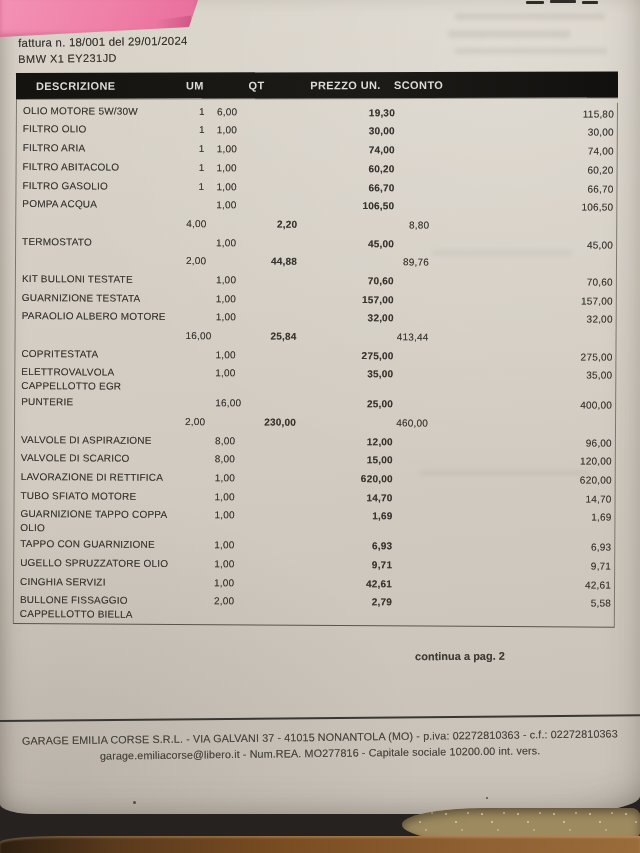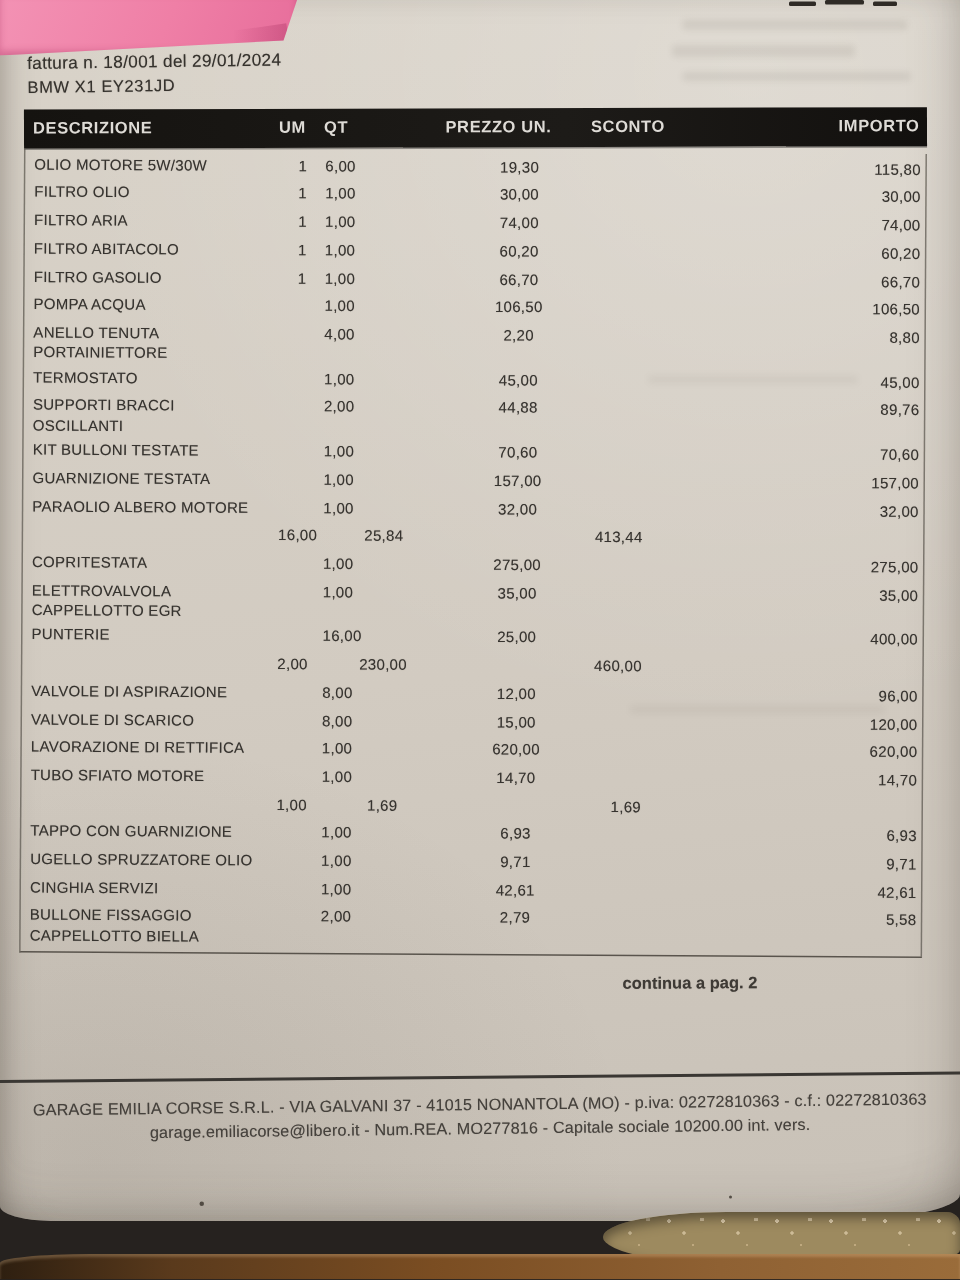--- a/index.html
+++ b/index.html
@@ -47,40 +47,40 @@
   .dochead .l2{font-size:11px;margin-top:4px;letter-spacing:.4px;}
 
   
   .tablewrap{position:absolute;left:16px;top:73px;width:602px;}
   .thead{display:grid;grid-template-columns:170px 30px 81px 97px 40px 184px;
          align-items:center;height:26px;background:linear-gradient(90deg,#151310,#1d1b18 60%,#12100e);
          color:#dedbd6;font-size:11px;font-weight:bold;letter-spacing:.4px;
          transform:rotate(-0.15deg);transform-origin:0 50%;
          box-shadow:0 1px 0 rgba(0,0,0,.35);}
   .thead .th{white-space:nowrap;}
-  .th-desc{padding-left:6px;text-align:left;}
+  .th-desc{padding-left:20px;text-align:left;}
   .th-um{}
-  .th-qt,.th-prezzo{text-align:left;}
+  .th-qt,.th-prezzo{text-align:center;}
   .th-sconto{text-align:center;}
   .th-importo{text-align:right;padding-right:5px;}
 
   .tbody{border-left:1px solid rgba(95,90,82,.75);
          border-right:1px solid rgba(95,90,82,.75);
          border-bottom:1.5px solid rgba(70,65,58,.85);
          padding-top:2px;padding-bottom:3px;
          transform:rotate(0.35deg);transform-origin:0 0;
          color:#36332f;}
   .tr{display:grid;grid-template-columns:170px 30px 81px 97px 40px 184px;
       align-items:start;min-height:18.7px;font-size:10px;
       text-shadow:0 0 .5px rgba(55,50,45,.45);letter-spacing:.2px;}
   .td{line-height:13.5px;padding-top:2.8px;}
   .td-desc{padding-left:6px;padding-right:10px;}
   .td-um{text-align:center;}
   .td-qt{text-align:left;}
-  .td-prezzo{text-align:center;}
+  .td-prezzo{text-align:right;font-weight:bold;}
   .td-importo{text-align:right;padding-right:5px;}
 
   
   .continua{position:absolute;left:330px;top:650px;width:260px;text-align:center;
             font-size:11px;font-weight:bold;color:#3e3a35;
             transform:rotate(-0.3deg);text-shadow:0 0 .5px rgba(55,50,45,.4);}
   .f-rule{position:absolute;left:-6px;top:720px;width:660px;height:2px;background:#3a3733;
           transform:rotate(-0.5deg);transform-origin:0 50%;}
   .footer{position:absolute;left:0;top:731px;width:640px;text-align:center;color:#45413c;
           font-size:10.8px;transform:rotate(-0.7deg);transform-origin:50% 50%;
@@ -140,21 +140,20 @@
       <div class="l2">BMW X1  EY231JD</div>
     </div>
 
     <div class="tablewrap">
       <div class="thead">
         <div class="th th-desc">DESCRIZIONE</div>
         <div class="th th-um">UM</div>
         <div class="th th-qt">QT</div>
         <div class="th th-prezzo">PREZZO UN.</div>
         <div class="th th-sconto">SCONTO</div>
-        <div class="th th-importo">IMPORTO</div>
       </div>
       <div class="tbody" id="rows">
           <div class="tr">
             <div class="td td-desc">OLIO MOTORE 5W/30W</div>
             <div class="td td-um">1</div>
             <div class="td td-qt">6,00</div>
             <div class="td td-prezzo">19,30</div>
             <div class="td td-sconto"></div>
             <div class="td td-importo">115,80</div>
           </div>
@@ -192,37 +191,35 @@
           </div>
           <div class="tr">
             <div class="td td-desc">POMPA ACQUA</div>
             <div class="td td-um"></div>
             <div class="td td-qt">1,00</div>
             <div class="td td-prezzo">106,50</div>
             <div class="td td-sconto"></div>
             <div class="td td-importo">106,50</div>
           </div>
           <div class="tr">
-            <div class="td td-desc">ANELLO TENUTA PORTAINIETTORE</div>
             <div class="td td-um"></div>
             <div class="td td-qt">4,00</div>
             <div class="td td-prezzo">2,20</div>
             <div class="td td-sconto"></div>
             <div class="td td-importo">8,80</div>
           </div>
           <div class="tr">
             <div class="td td-desc">TERMOSTATO</div>
             <div class="td td-um"></div>
             <div class="td td-qt">1,00</div>
             <div class="td td-prezzo">45,00</div>
             <div class="td td-sconto"></div>
             <div class="td td-importo">45,00</div>
           </div>
           <div class="tr">
-            <div class="td td-desc">SUPPORTI BRACCI OSCILLANTI</div>
             <div class="td td-um"></div>
             <div class="td td-qt">2,00</div>
             <div class="td td-prezzo">44,88</div>
             <div class="td td-sconto"></div>
             <div class="td td-importo">89,76</div>
           </div>
           <div class="tr">
             <div class="td td-desc">KIT BULLONI TESTATE</div>
             <div class="td td-um"></div>
             <div class="td td-qt">1,00</div>
@@ -310,20 +307,21 @@
           </div>
           <div class="tr">
             <div class="td td-desc">TUBO SFIATO MOTORE</div>
             <div class="td td-um"></div>
             <div class="td td-qt">1,00</div>
             <div class="td td-prezzo">14,70</div>
             <div class="td td-sconto"></div>
             <div class="td td-importo">14,70</div>
           </div>
           <div class="tr">
+            <div class="td td-desc">GUARNIZIONE TAPPO COPPA OLIO</div>
             <div class="td td-um"></div>
             <div class="td td-qt">1,00</div>
             <div class="td td-prezzo">1,69</div>
             <div class="td td-sconto"></div>
             <div class="td td-importo">1,69</div>
           </div>
           <div class="tr">
             <div class="td td-desc">TAPPO CON GUARNIZIONE</div>
             <div class="td td-um"></div>
             <div class="td td-qt">1,00</div>

